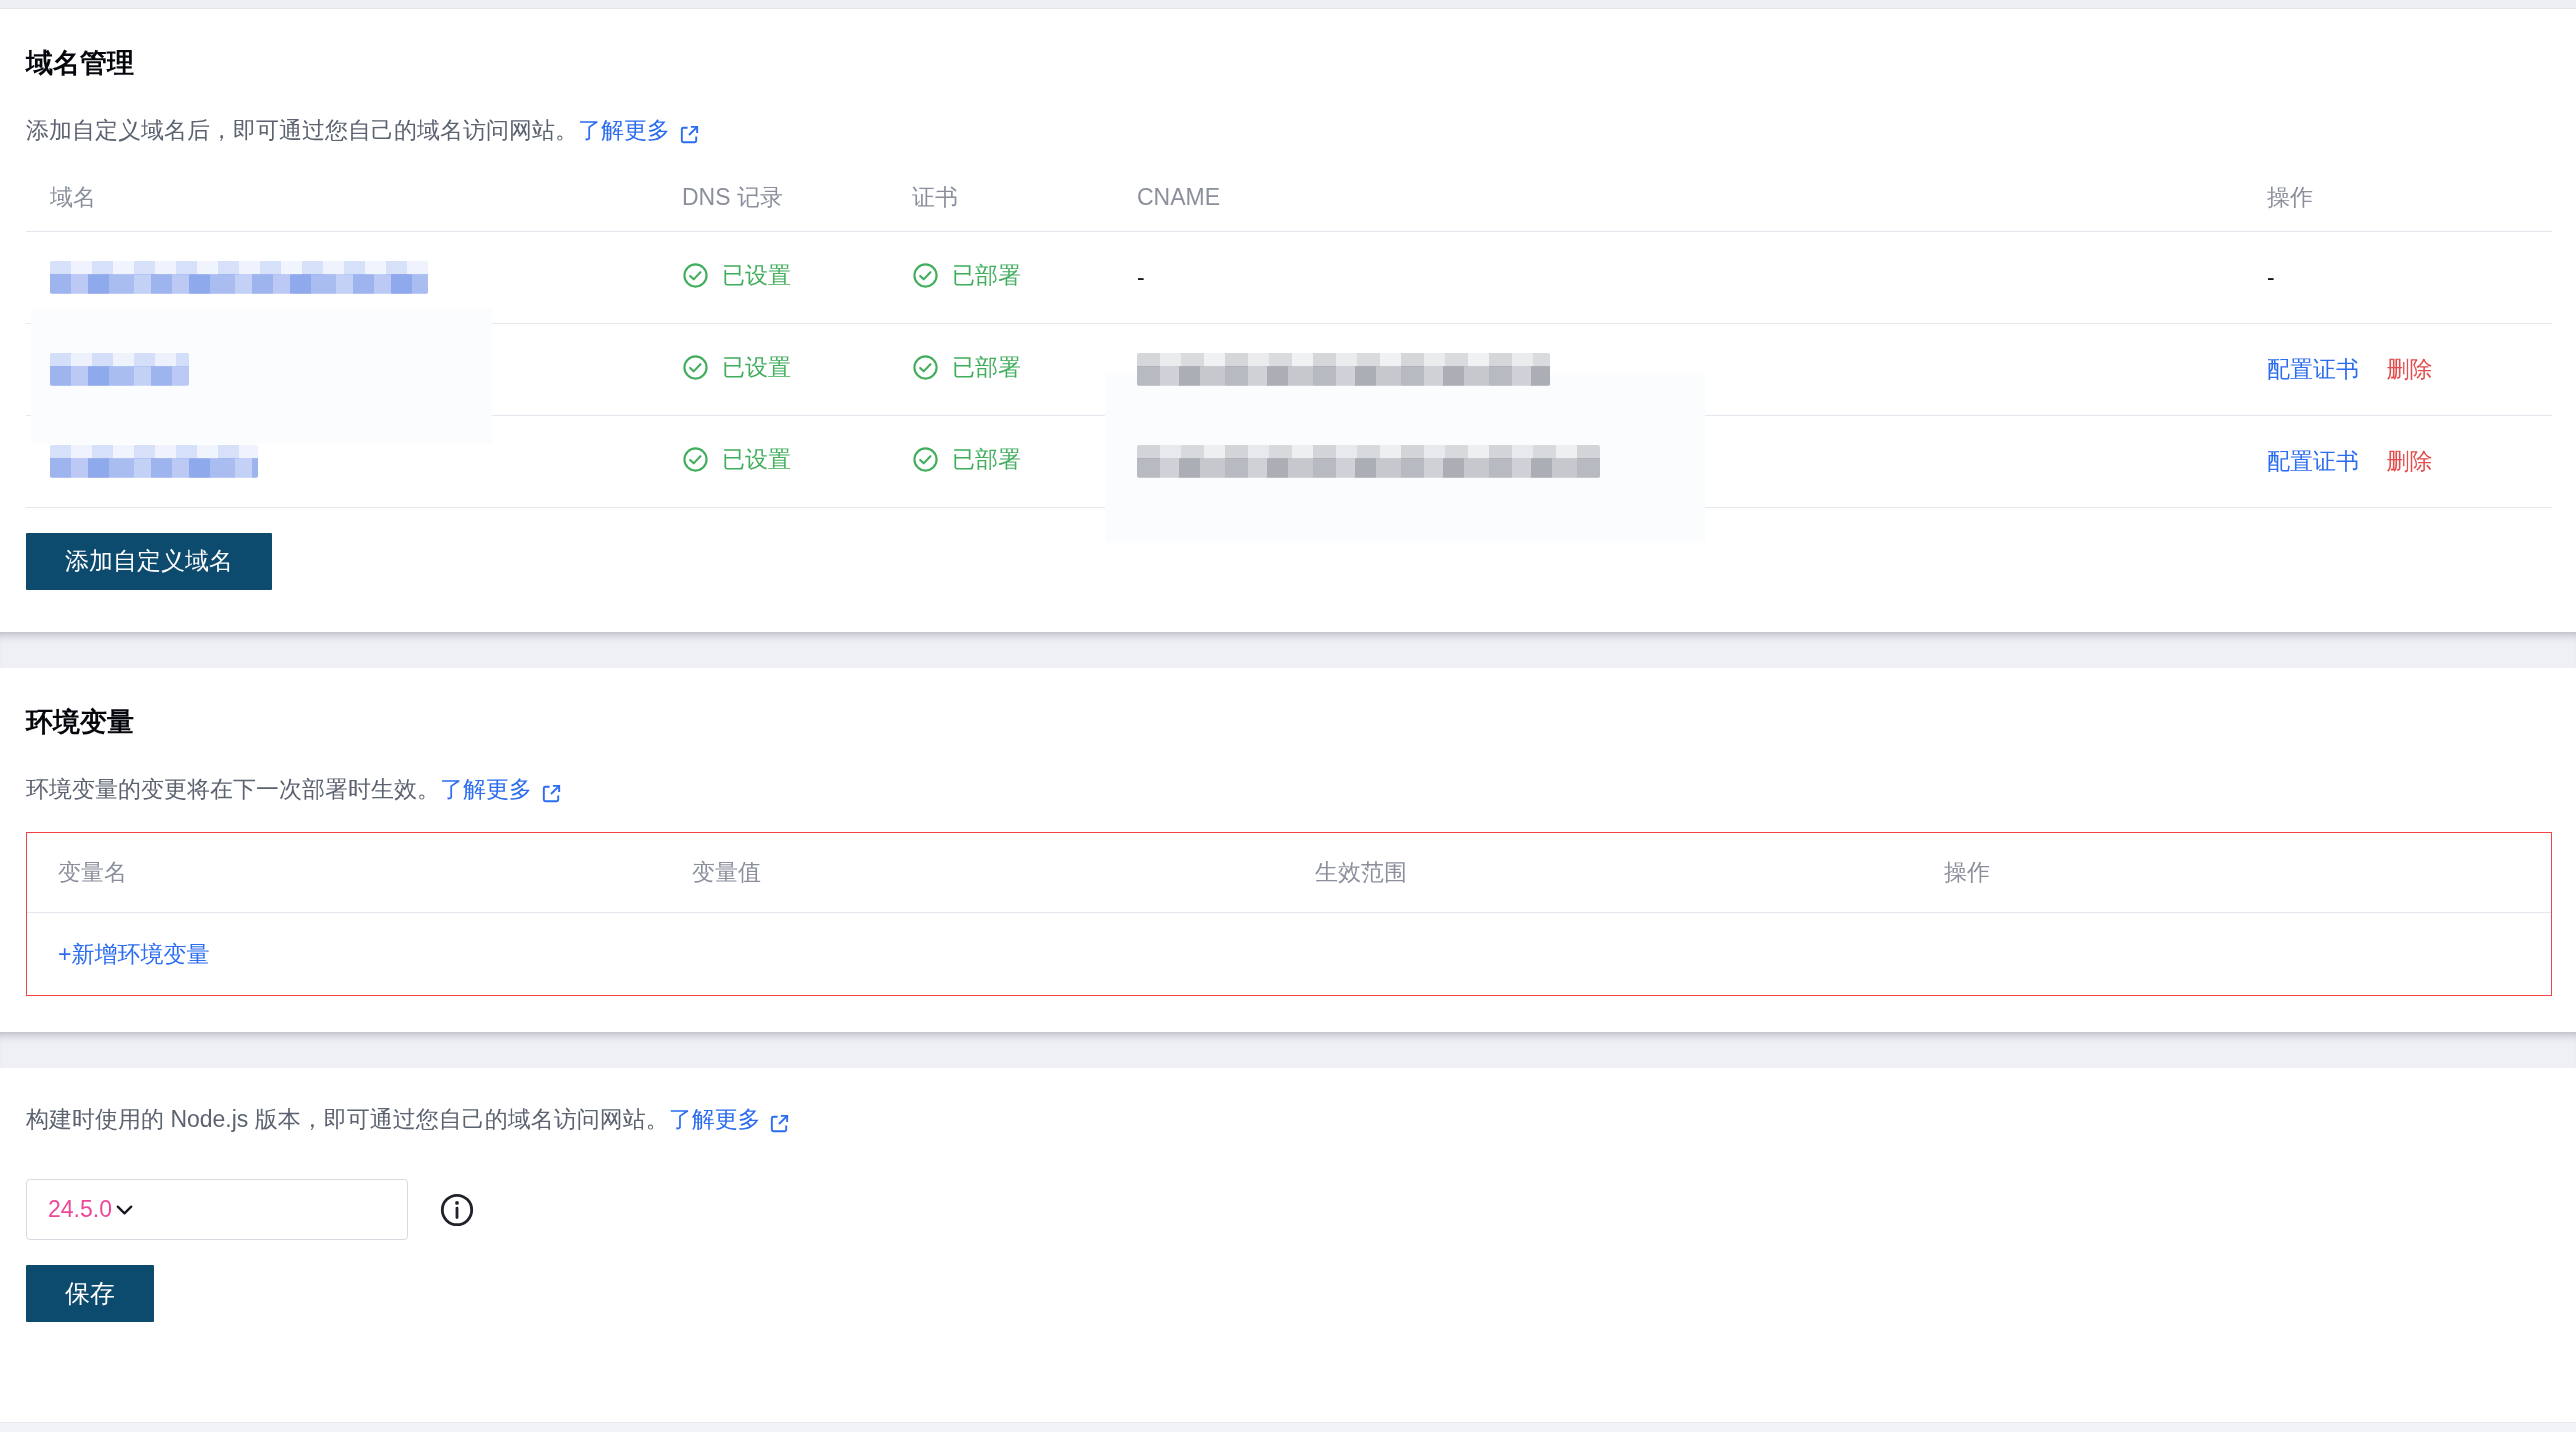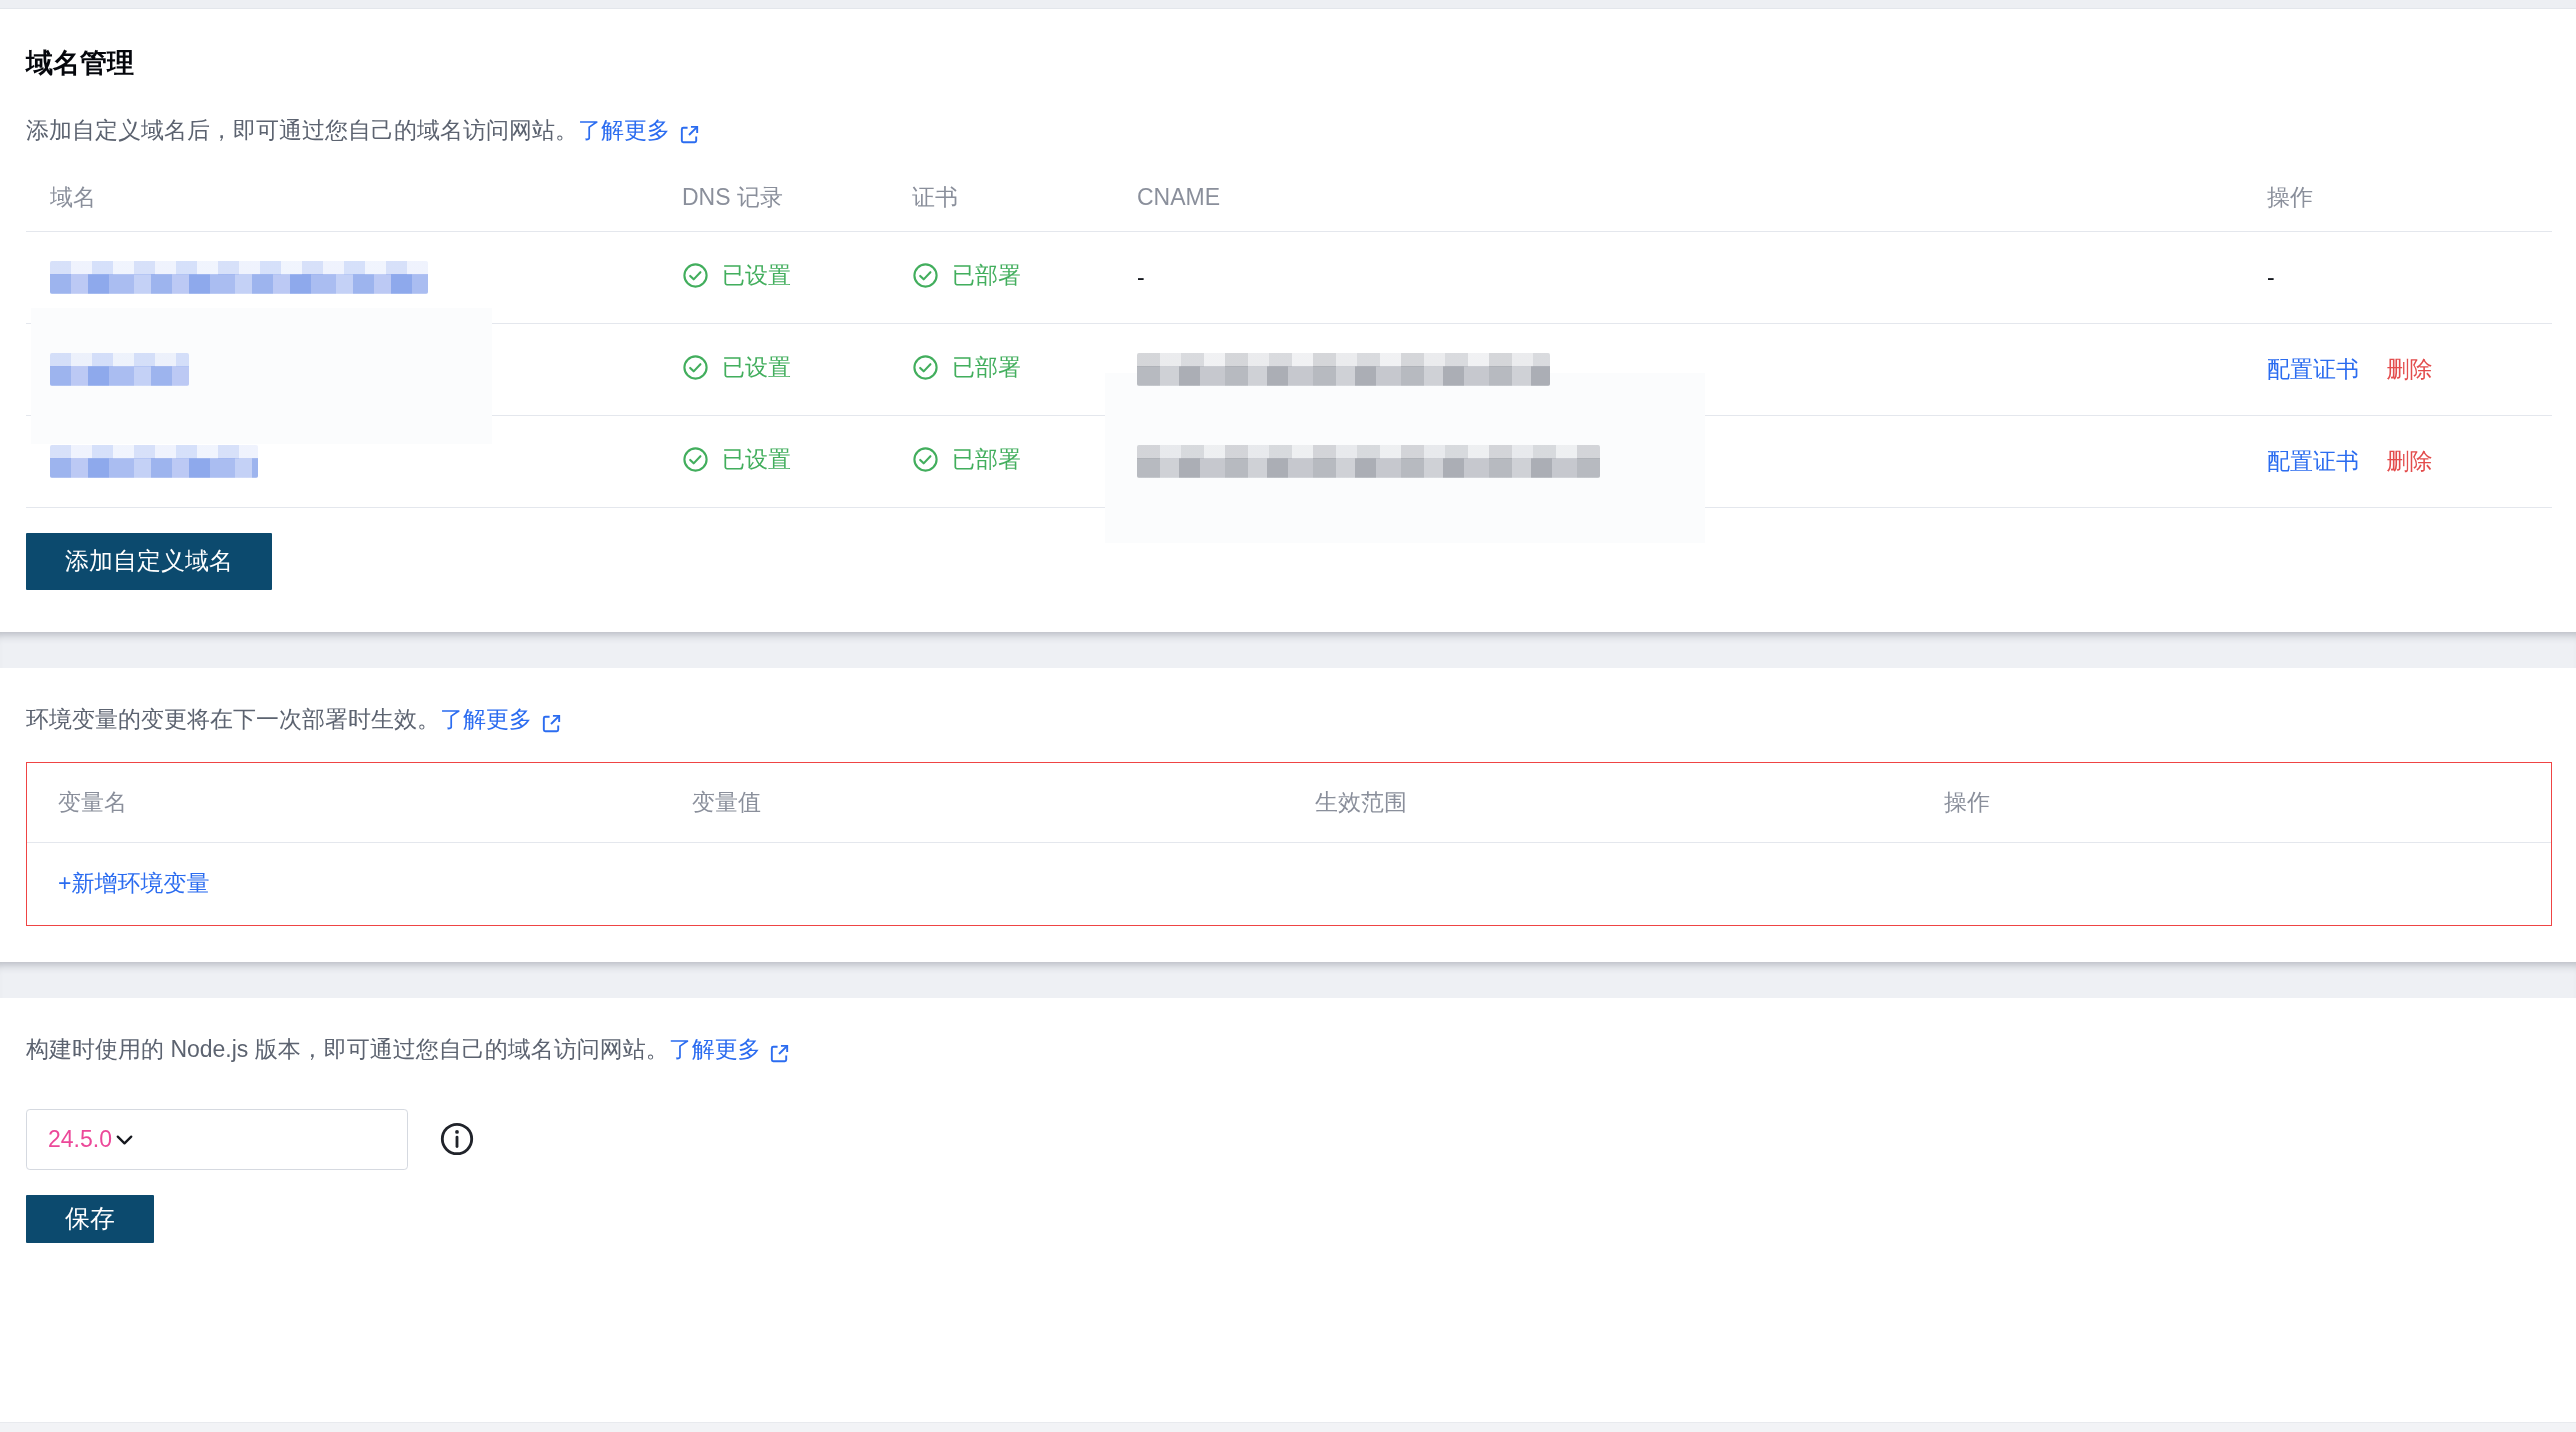--- a/index.html
+++ b/index.html
@@ -60,21 +60,21 @@
   .op-delete { color:#e34d4d; }
   .dash { color:#15181e; }
 
   .btn-primary {
     display:inline-flex; align-items:center; justify-content:center;
     background:#0c4a6e; color:#fff; border:none; border-radius:1px;
     font-size:24px; cursor:pointer;
     font-family:Liberation Mono, monospace;
   }
   .btn-add { width:246px; height:57px; margin-top:25px; margin-bottom:42px; }
-  .btn-save { width:128px; height:48px; margin-top:25px; font-size:25px; }
+  .btn-save { width:128px; height:57px; margin-top:25px; font-size:25px; }
 
   
   .env-table { margin-top:27px; width:2526px; border:1px solid #ef4444; margin-bottom:36px; }
   .env-head {
     display:grid; grid-template-columns: 665px 623px 629px 1fr;
     height:80px; align-items:center; color:#8a8f9b; font-size:23px;
     border-bottom:1px solid #e4e7ed;
   }
   .env-head .env-cell:first-child { padding-left:31px; }
   .env-addrow { height:82px; display:flex; align-items:center; padding-left:31px; font-size:23px; }
@@ -212,20 +212,21 @@
       </div>
     </div>
   </div>
 
   <button class="btn-primary btn-add">添加自定义域名</button>
 </section>
 
 <div class="section-gap"></div>
 
 <section class="card">
+  <h1 class="section-title">环境变量</h1>
 
   <div class="section-desc">
     <span>环境变量的变更将在下一次部署时生效。</span>
     <a class="link">了解更多</a>
     <span class="ext-icon">
       <svg width="23" height="23" viewBox="0 0 24 24" fill="none" stroke="#2b6cf0" stroke-width="2">
         <path d="M10 5H5.5A1.5 1.5 0 0 0 4 6.5v12A1.5 1.5 0 0 0 5.5 20h12a1.5 1.5 0 0 0 1.5-1.5V14"></path>
         <path d="M13.5 4H20v6.5"></path>
         <path d="M20 4l-8.5 8.5"></path>
       </svg>

